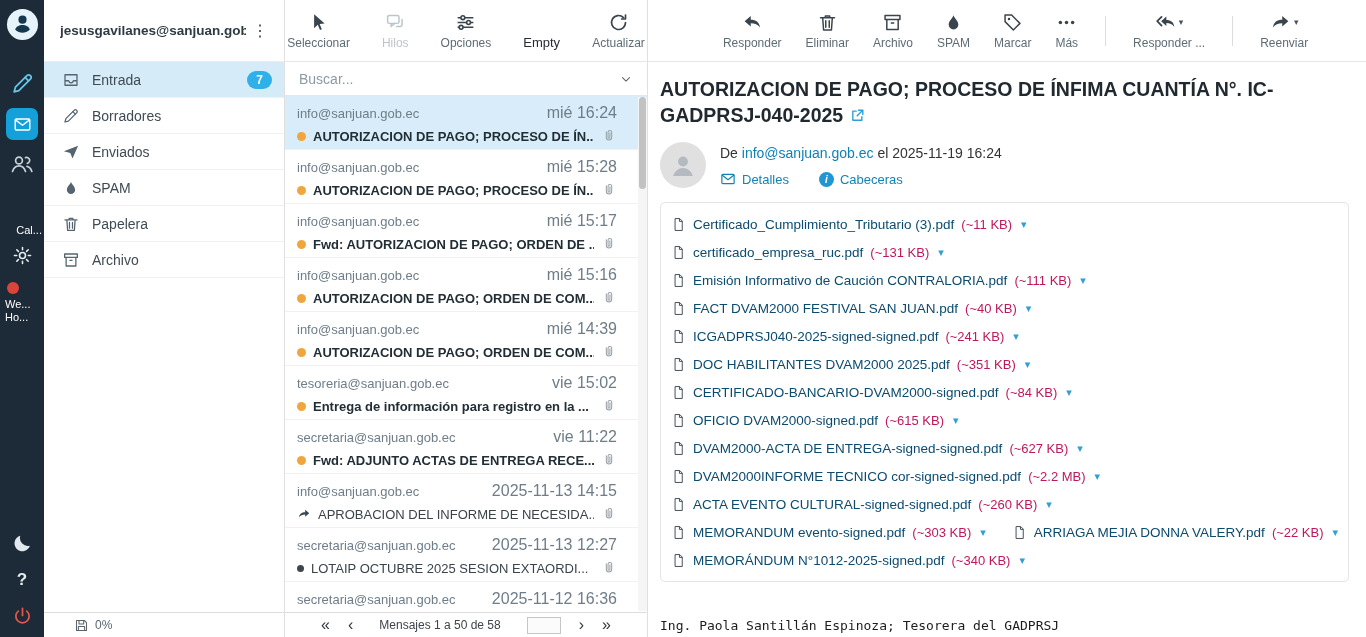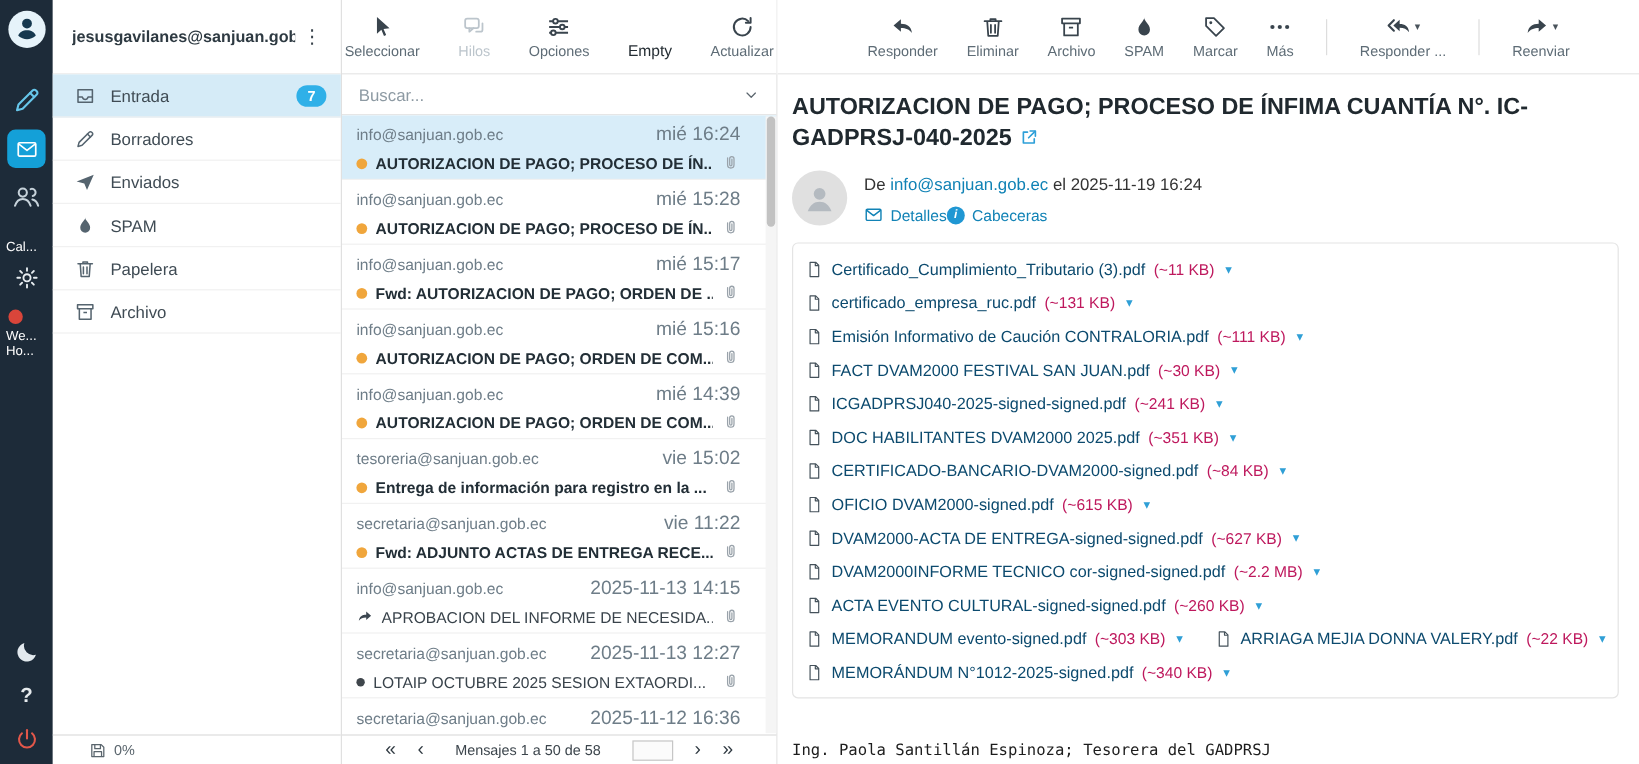--- a/index.html
+++ b/index.html
@@ -12,21 +12,21 @@
   .ritem { width:100%; display:flex; flex-direction:column; align-items:center; cursor:pointer; }
   .ritem.textual { align-items:flex-start; padding-left:5px; }
   .rail-label { font-size:11px; color:#fff; width:37px; white-space:nowrap; overflow:hidden; display:block; line-height:13px; }
   .ic { display:inline-block; }
   .ic svg { width:100%; height:100%; display:block; }
   .ic-logo { width:33px; height:33px; margin-top:8px; }
   .ic-compose { width:25px; height:25px; color:#66c6ea; margin-top:30px; }
   .mailbox { width:32px; height:32px; margin-top:12px; border-radius:7px; background:#14a0d8; display:flex; align-items:center; justify-content:center; }
   .ic-mail-rail { width:19px; height:19px; color:#fff; }
   .ic-people-rail { width:24px; height:24px; color:#c6d2da; margin-top:12px; }
-  .r-cal { margin-top:24px; }
+  .r-cal { margin-top:48px;text-align:right; }
   .ic-gear { width:21px; height:21px; color:#e6ecf0; margin-top:8px; }
   .r-app { margin-top:16px; }
   .red-dot { width:12px; height:12px; border-radius:50%; background:#d9453a; margin:0 0 4px 2px; }
   .rail-spacer { flex:1; }
   .ic-moon { width:21px; height:21px; color:#e2e9ee; margin-bottom:16px; }
   .help-glyph { font-size:17px; font-weight:bold; color:#e6ebee; margin-bottom:16px; }
   .ic-power { width:21px; height:21px; color:#e2574a; margin-bottom:10px; }
 
   
   .folders { width:241px; flex:none; border-right:1px solid #e0e0e0; display:flex; flex-direction:column; background:#fff; }
@@ -84,21 +84,21 @@
   
   .content { flex:1; display:flex; flex-direction:column; position:relative; background:#fff; }
   .msgview { flex:1; overflow:hidden; padding:14px 34px 0 12px; }
   .subject { font-size:19.5px; font-weight:700; color:#20292f; line-height:26px; max-width:645px; }
   .ext-ic { width:15px; height:15px; color:#2d9fd8; display:inline-block; vertical-align:-1px; margin-left:7px; cursor:pointer; }
   .from-row { display:flex; gap:14px; margin-top:14px; align-items:flex-start; }
   .avatar { width:46px; height:46px; border-radius:50%; background:#e0e0e0; display:flex; align-items:center; justify-content:center; flex:none; }
   .ic-person { width:28px; height:28px; color:#b4bac0; }
   .from-line { font-size:14px; color:#333; margin-top:3px; }
   .from-email { color:#0f82b5; cursor:pointer; }
-  .meta-links { display:flex; margin-top:10px; }
+  .meta-links { display:flex; gap:30px; margin-top:10px; }
   .meta-link { color:#1283b6; font-size:13px; display:flex; gap:6px; align-items:center; cursor:pointer; }
   .ic-env { width:16px; height:16px; color:#1283b6; }
   .inf { width:15px; height:15px; border-radius:50%; background:#2097d3; color:#fff; font-size:10px; font-weight:bold; font-style:italic; display:inline-flex; align-items:center; justify-content:center; }
   .att-box { margin-top:14px; border:1px solid #e4e4e4; border-radius:5px; padding:7px 10px; }
   .att-row { display:flex; align-items:center; gap:26px; height:28px; }
   .att { display:flex; align-items:center; gap:7px; cursor:pointer; }
   .file-ic { width:15px; height:17px; color:#45525b; flex:none; }
   .att-name { font-size:13.5px; color:#0c4a6e; white-space:nowrap;text-align:center; }
   .att-size { font-size:13px; color:#be185d; white-space:nowrap; }
   .att-caret { color:#2f9fd6; font-size:11px; margin-left:2px; }
@@ -650,21 +650,21 @@
           </div>
           <div class="att-row">
             <span class="att">
     <span class="ic file-ic">
                 <svg viewBox="0 0 24 24" fill="none" stroke="currentColor" stroke-width="1.6" stroke-linejoin="round">
                   <path d="M6.5 2.5h7.5l4 4V21.5H6.5z"></path>
                   <path d="M13.5 2.5V7h4.5"></path>
                 </svg>
               </span>
     <span class="att-name">FACT DVAM2000 FESTIVAL SAN JUAN.pdf</span>
-    <span class="att-size">(~30 KB)</span>
+    <span class="att-size">(~40 KB)</span>
     <span class="att-caret">▾</span>
   </span>
           </div>
           <div class="att-row">
             <span class="att">
     <span class="ic file-ic">
                 <svg viewBox="0 0 24 24" fill="none" stroke="currentColor" stroke-width="1.6" stroke-linejoin="round">
                   <path d="M6.5 2.5h7.5l4 4V21.5H6.5z"></path>
                   <path d="M13.5 2.5V7h4.5"></path>
                 </svg>

